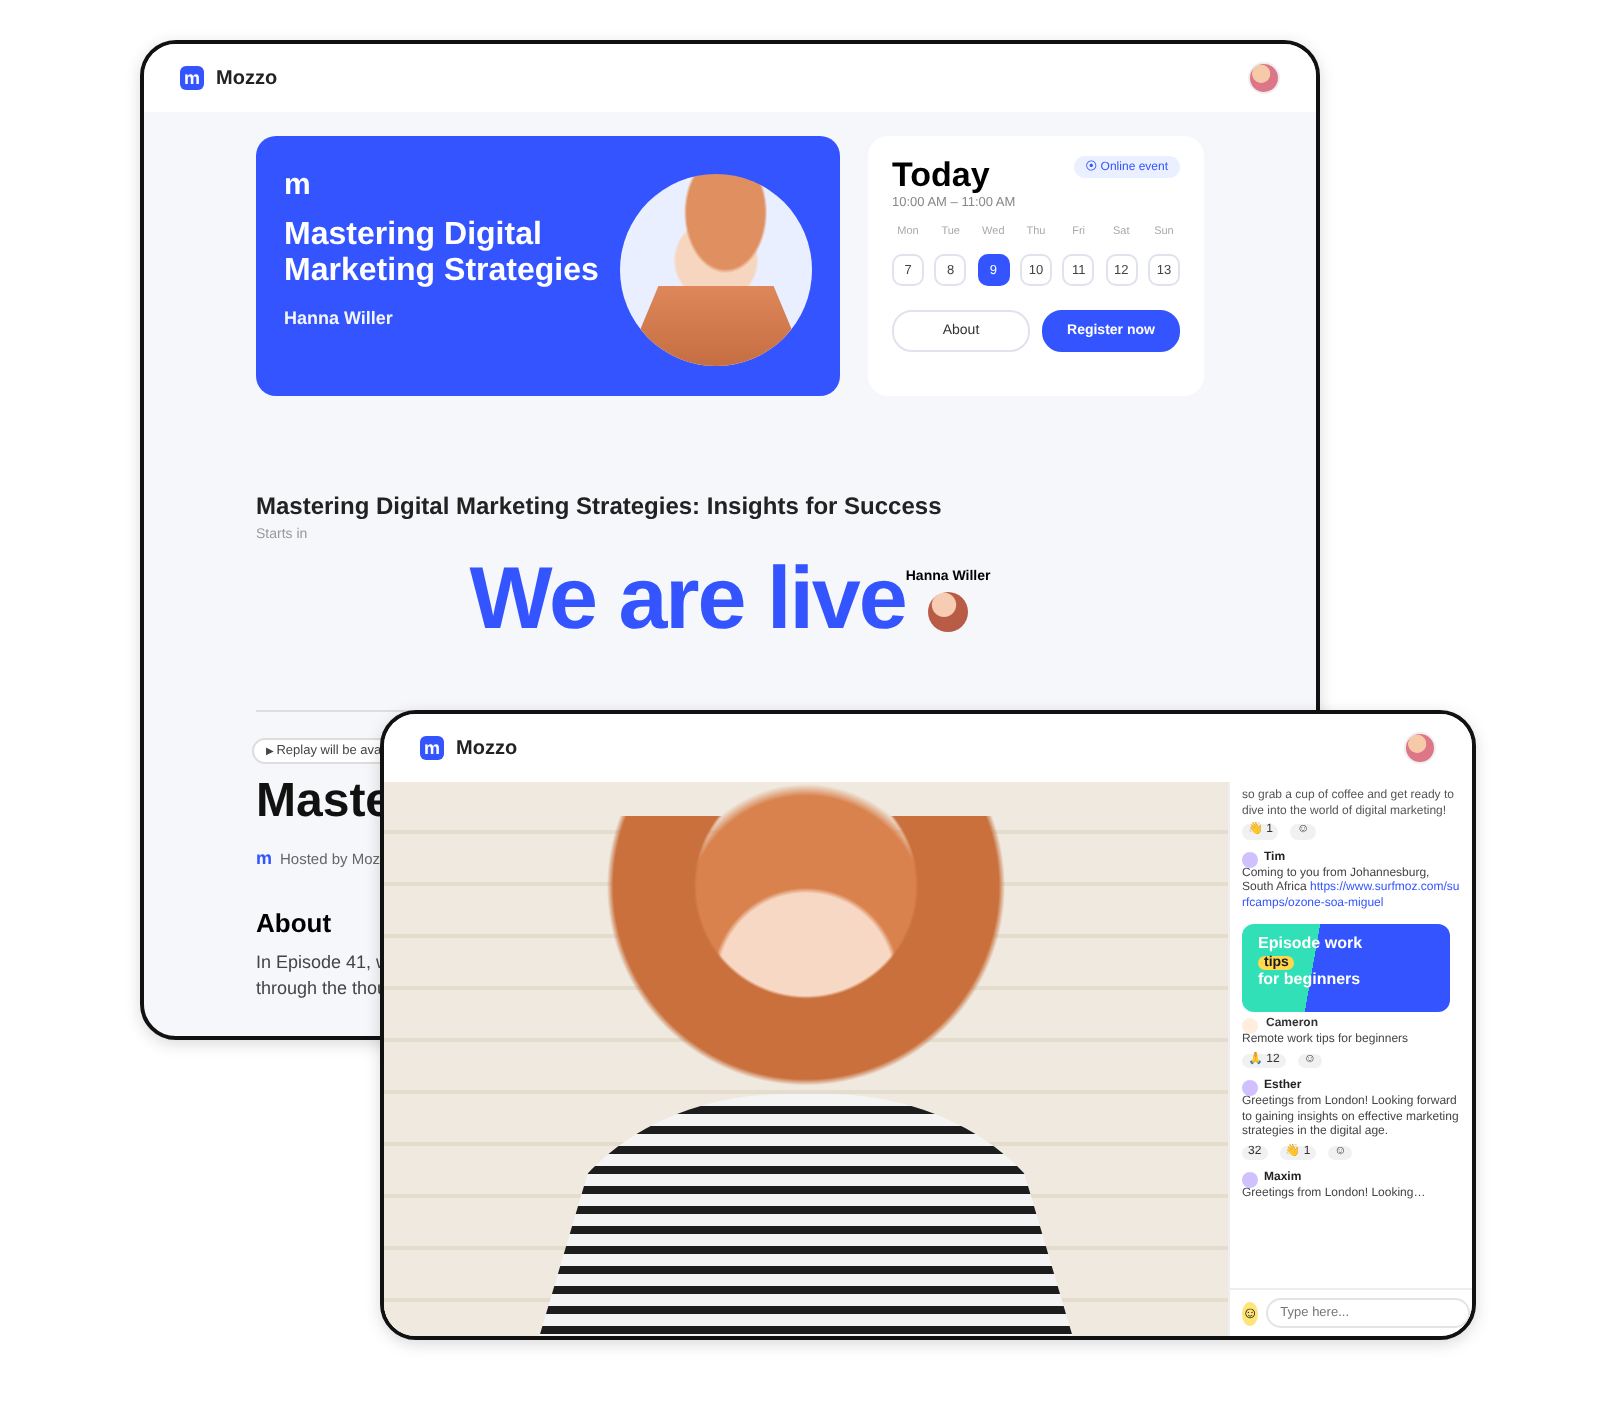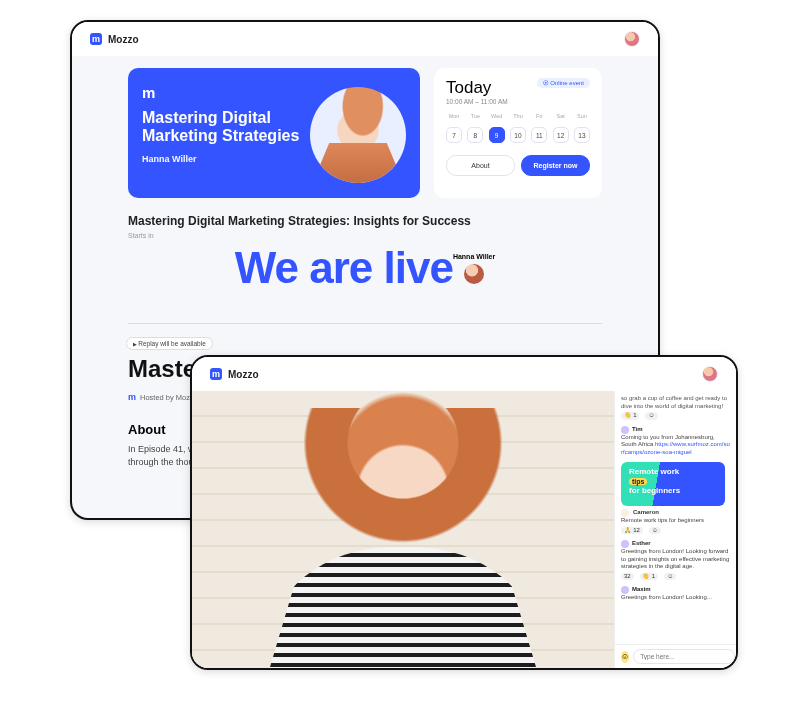--- a/index.html
+++ b/index.html
@@ -75,21 +75,21 @@
     background: linear-gradient(#de875a,#c26a3f);
     clip-path: polygon(20% 0, 80% 0, 100% 100%, 0 100%);
   }
 
   .sched {
     background: #fff; border-radius: 10px;
     width: 168px; padding: 10px 12px 12px;
     display: flex; flex-direction: column; gap: 8px;
   }
   .sched-head { display: flex; align-items: flex-start; justify-content: space-between; }
-  .sched-today { font-size: 17px; font-weight: 400; }
+  .sched-today { font-size: 17px; font-weight: 700; }
   .pill {
     font-size: 6px; color: #3354ff; background: #eaf0ff;
     border-radius: 8px; padding: 2px 6px; white-space: nowrap;
   }
   .sched-time { font-size: 6.5px; color: #888; }
   .days-row, .nums-row { display: flex; justify-content: space-between; gap: 2px; }
   .days-row span { font-size: 5.5px; color: #aaa; width: 16px; text-align: center; }
   .daynum {
     width: 16px; height: 16px; border: 1px solid #e0e3ee; border-radius: 5px;
     font-size: 6.5px; display: flex; align-items: center; justify-content: center;
@@ -98,21 +98,21 @@
   .daynum.active { background: #3354ff; color: #fff; border-color: #3354ff; }
   .sched-actions { display: flex; gap: 6px; margin-top: 4px; }
   .btn {
     flex: 1; font-size: 7px; border-radius: 10px; padding: 6px 0;
     text-align: center; border: 1px solid #e0e3ee; background: #fff; color: #333;
     cursor: pointer;
   }
   .btn.primary { background: #3354ff; color: #fff; border-color: #3354ff; font-weight: 600; }
 
   .page-body { padding: 16px 56px 0; }
-  .page-title { font-size: 12px; font-weight: 600; color: #222; }
+  .page-title { font-size: 12px; font-weight: 600; color: #222; margin-top: 32px; }
   .starts-in { font-size: 7px; color: #999; margin-top: 4px; }
   .live-row { display: flex; justify-content: center; align-items: center; margin-top: 4px; }
   .live {
     color: #3354ff; font-size: 44px; font-weight: 800; letter-spacing: -1px;
   }
   .host-chip { text-align: center; }
   .host-name { font-size: 7px; font-weight: 600; margin-bottom: 4px; }
   .host-av {
     width: 20px; height: 20px; border-radius: 50%;
     background: radial-gradient(circle at 40% 32%, #f6cdb2 0 32%, #b85c46 35% 100%);
@@ -297,21 +297,21 @@
         <div class="msg">
           <div class="u">
               <span>Tim</span>
             </div>
           <span>Coming to you from Johannesburg, South Africa </span>
           <a>https://www.surfmoz.com/surfcamps/ozone-soa-miguel</a>
         </div>
 
         <div class="msg">
           <div class="card-img">
-            <span>Remote work</span><br>
+            <span>Episode work</span><br>
             <span class="tips">tips</span><br>
             <span>for beginners</span>
           </div>
           <div class="card-cap">
             <b>Cameron</b>
           </div>
           <span>Remote work tips for beginners</span>
           <div class="reacts">
             <span>🙏 12</span>
             <span>☺</span>

